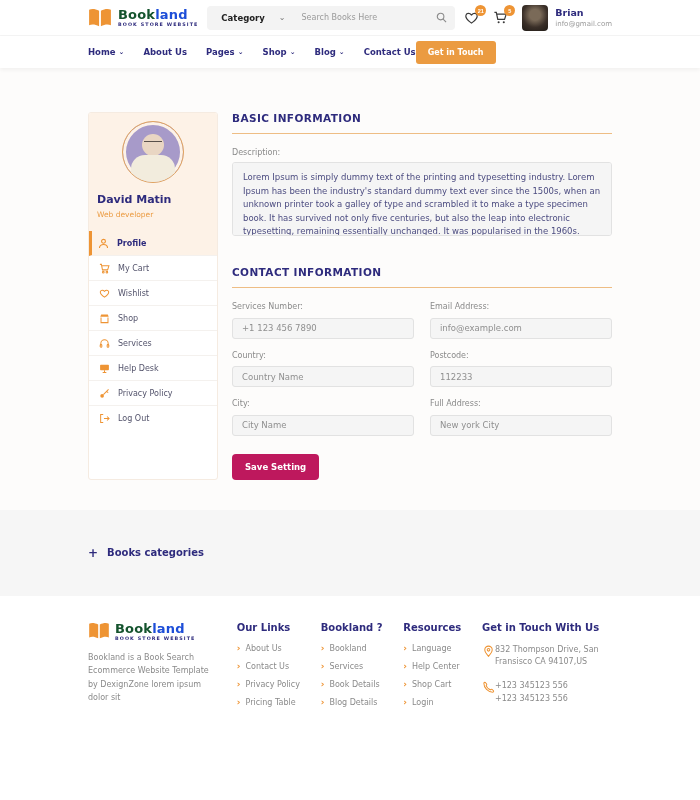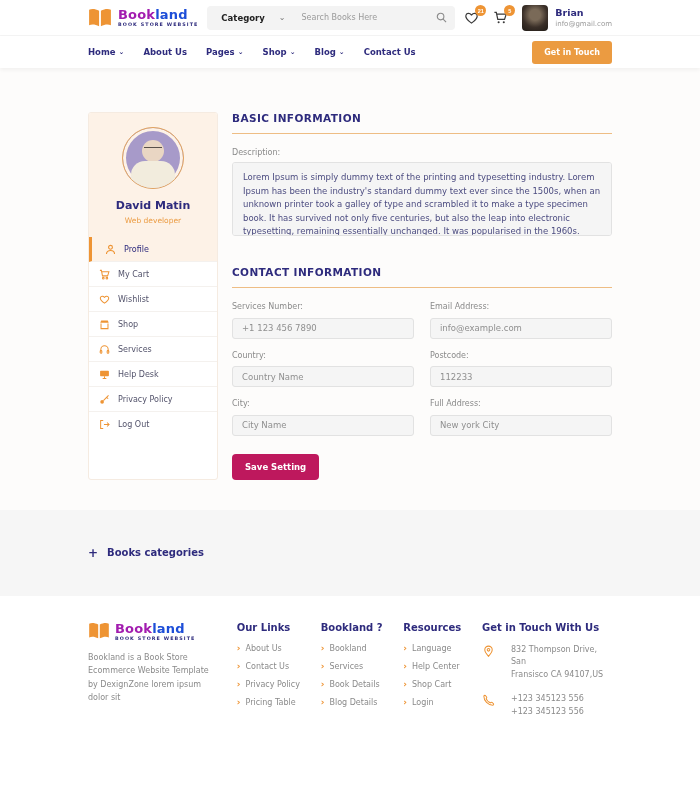--- a/index.html
+++ b/index.html
@@ -16,21 +16,21 @@
   
   .top-header {
     height:36px; background:#fff;
     display:flex; align-items:center; justify-content:space-between;
     padding:0 88px; border-bottom:1px solid #f4f4f4;
   }
   .logo { display:flex; align-items:center; gap:6px; cursor:pointer; }
   .logo svg { width:24px; height:20px; }
   .logo-text { line-height:1; }
   .logo-title { font-size:13px; font-weight:bold; letter-spacing:.2px; }
-  .logo-title .b { color:#a21caf; } .logo-title .l { color:#1d4ed8; }
+  .logo-title .b { color:#14532d; } .logo-title .l { color:#1d4ed8; }
   .logo-sub { font-size:4.8px; letter-spacing:1.1px; color:#2e2b7d; margin-top:2px; font-weight:bold; }
 
   .search-wrap {
     display:flex; align-items:center; background:#f3f3f3;
     border-radius:4px; height:24px; width:248px; padding:0 8px;
   }
   .cat-btn { display:flex; align-items:center; gap:14px; font-size:8.5px; font-weight:bold; color:#222; cursor:pointer; padding:0 6px; }
   .cat-btn .chev { font-size:8px; color:#777; font-weight:normal; }
   .search-input {
     flex:1; border:0; background:transparent; outline:none;
@@ -52,56 +52,56 @@
   .user-chip { display:flex; align-items:center; gap:7px; cursor:pointer; }
   .user-avatar {
     width:26px; height:26px; border-radius:4px;
     background:radial-gradient(circle at 50% 38%, #7a6a58 0 26%, #3a2f28 60%, #1f1a16 100%);
   }
   .user-name { font-size:9.5px; font-weight:bold; color:#2e2b7d; }
   .user-email { font-size:7px; color:#9a9a9a; margin-top:2px; }
 
   
   .main-nav {
-    height:32px; background:#fff; display:flex; align-items:center; justify-content:space-between;
+    height:32px; background:#fff; display:flex; align-items:center; 
     padding:0 88px; box-shadow:0 2px 4px rgba(0,0,0,.05); position:relative; z-index:2;
   }
   .nav-links { display:flex; align-items:center; gap:19px; }
   .nav-link { font-size:8.5px; font-weight:bold; color:#2e2b7d; cursor:pointer; display:flex; align-items:center; gap:3px; }
   .nav-link .chev { font-size:7px; color:#2e2b7d; }
   .cta-btn {
     background:#eb9b41; color:#fff; border:0; border-radius:3px;
     font-size:8px; font-weight:bold; padding:7px 12px; cursor:pointer;
     font-family:"DejaVu Sans", sans-serif;
   }
 
   
   .main-area { background:#fdfcfb; padding:44px 88px 30px; display:flex; gap:14px; }
 
   .sidebar { width:130px; flex:none; border:1px solid #f5ebe1; border-radius:3px; overflow:hidden; background:#fff; }
-  .profile-card { background:#fdf2e7; text-align:center; padding:14px 8px 12px; }
+  .profile-card { background:#fdf2e7; padding:8px 8px 12px; }
   .profile-avatar {
     width:62px; height:62px; border-radius:50%; margin:0 auto;
     background:#a79ac9; border:1px solid #e2a45f; box-shadow:0 0 0 3px #fdf2e7 inset;
     position:relative; overflow:hidden;
   }
   .profile-avatar .head { position:absolute; left:50%; top:12px; transform:translateX(-50%); width:22px; height:22px; border-radius:50%; background:#e9d6c3; }
   .profile-avatar .glasses { position:absolute; left:50%; top:19px; transform:translateX(-50%); width:18px; height:4px; border-top:1.5px solid #58504a; }
   .profile-avatar .body { position:absolute; left:50%; top:33px; transform:translateX(-50%); width:44px; height:30px; border-radius:14px 14px 0 0; background:#f2ecdd; }
   .profile-name { font-size:11px; font-weight:bold; color:#2e2b7d; margin-top:10px; }
   .profile-role { font-size:7.5px; color:#eb9b41; margin-top:4px; }
 
   .side-menu { list-style:none; }
   .side-item {
     display:flex; align-items:center; gap:8px; height:25px; padding:0 10px;
     border-bottom:1px solid #f4f1ee; cursor:pointer; font-size:8px; color:#53536b;
   }
   .side-item:last-child { border-bottom:0; }
   .side-item svg { width:11px; height:11px; flex:none; }
-  .side-item.active { background:#fdf2e7; border-left:3px solid #ee9434; padding-left:13px; color:#2e2b7d; font-weight:normal; }
+  .side-item.active { background:#fdf2e7; border-left:3px solid #ee9434; padding-left:6px; color:#2e2b7d; font-weight:bold; }
 
   .form-col { flex:1; min-width:0; }
   .section-title { font-size:10.5px; font-weight:bold; color:#2e2b7d; letter-spacing:.4px; }
   .section-divider { border:0; border-top:1px solid #eebd84; margin:9px 0 14px; }
   .fields-grid { display:grid; grid-template-columns:1fr 1fr; column-gap:16px; row-gap:12px; }
   .field-label { display:block; font-size:8px; color:#8a8a8a; margin-bottom:5px; }
   .text-input {
     width:100%; height:21px; background:#f5f5f5; border:1px solid #e2e2e2; border-radius:3px;
     padding:0 9px; font-size:8.5px; color:#8f8f8f; outline:none;
     font-family:"DejaVu Sans", sans-serif;
@@ -128,21 +128,21 @@
   
   .footer { background:#fff; padding:26px 88px 20px; display:flex; justify-content:space-between; gap:10px; }
   .f-col1 { width:128px; flex:none; }
   .f-logo { display:flex; align-items:center; gap:5px; cursor:pointer; }
   .f-logo svg { width:22px; height:18px; }
   .f-desc { font-size:8px; color:#8a8a8a; line-height:1.65; margin-top:10px; }
   .f-col-title { font-size:10px; font-weight:bold; color:#2e2b7d; margin-bottom:11px; }
   .f-link { display:flex; align-items:center; gap:5px; font-size:8px; color:#8a8a8a; margin-bottom:9px; cursor:pointer; }
   .f-link .chev { color:#ee9434; font-weight:bold; font-size:9px; line-height:1; }
   .f-col5 { width:130px; flex:none; }
-  .f-contact-item { display:flex; gap:16px; margin-bottom:11px; }
+  .f-contact-item { display:flex; gap:0; margin-bottom:11px; }
   .f-contact-item svg { width:13px; height:13px; flex:none; margin-top:1px; }
   .f-contact-text { font-size:8px; color:#8a8a8a; line-height:1.6; }
 </style>
 </head>
 <body>
 
 <header class="top-header">
   <div class="logo">
     <svg viewBox="0 0 26 22">
       <path d="M1 2 C4 .5 8 1 12 3 V20 C8 18 4 17.5 1 19 Z" fill="#ee9434"></path>
@@ -352,21 +352,21 @@
     <div class="f-logo">
       <svg viewBox="0 0 26 22">
         <path d="M1 2 C4 .5 8 1 12 3 V20 C8 18 4 17.5 1 19 Z" fill="#ee9434"></path>
         <path d="M25 2 C22 .5 18 1 14 3 V20 C18 18 22 17.5 25 19 Z" fill="#ee9434"></path>
       </svg>
       <div class="logo-text">
         <div class="logo-title"><span class="b">Book</span><span class="l">land</span></div>
         <div class="logo-sub">BOOK STORE WEBSITE</div>
       </div>
     </div>
-    <p class="f-desc">Bookland is a Book Store Ecommerce Website Template by DexignZone lorem ipsum dolor sit</p>
+    <p class="f-desc">Bookland is a Book Search Ecommerce Website Template by DexignZone lorem ipsum dolor sit</p>
 
   </div>
 
   <div>
     <div class="f-col-title">Our Links</div>
     <a class="f-link">
         <span class="chev">›</span>
         <span>About Us</span>
       </a>
     <a class="f-link">

